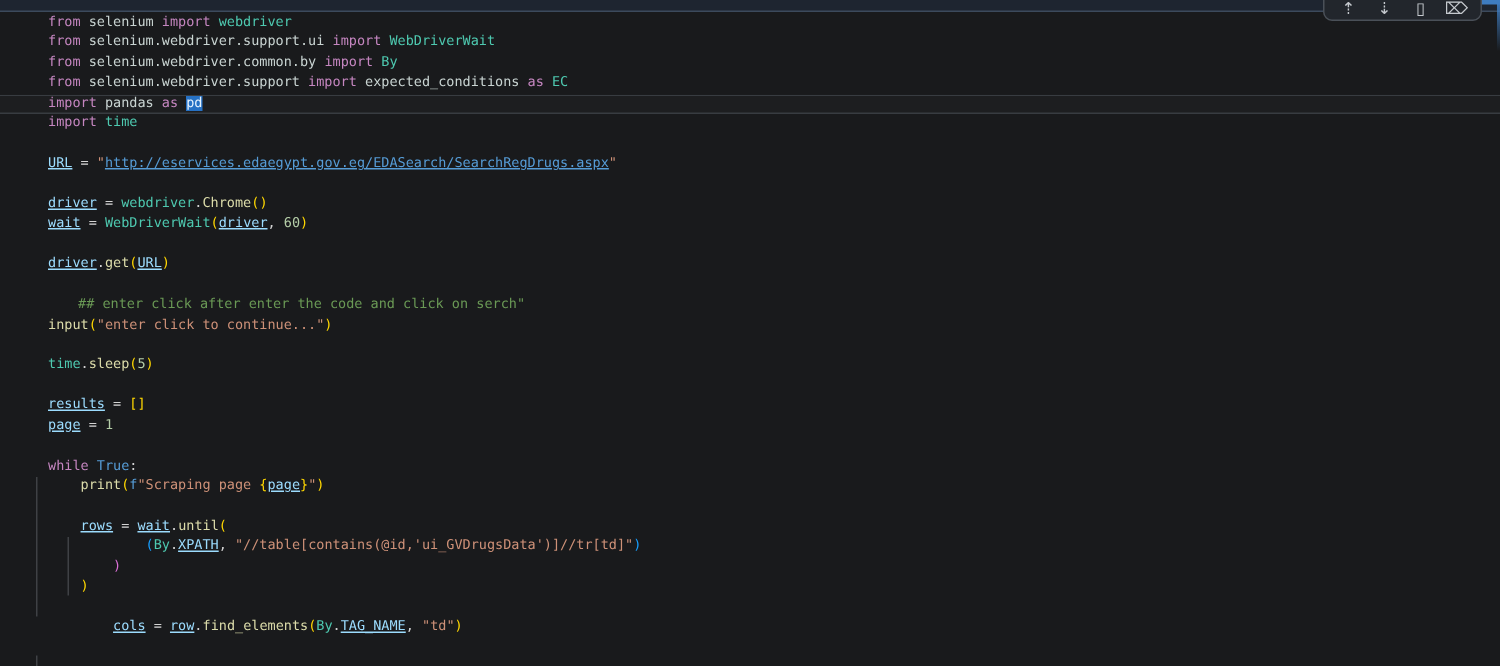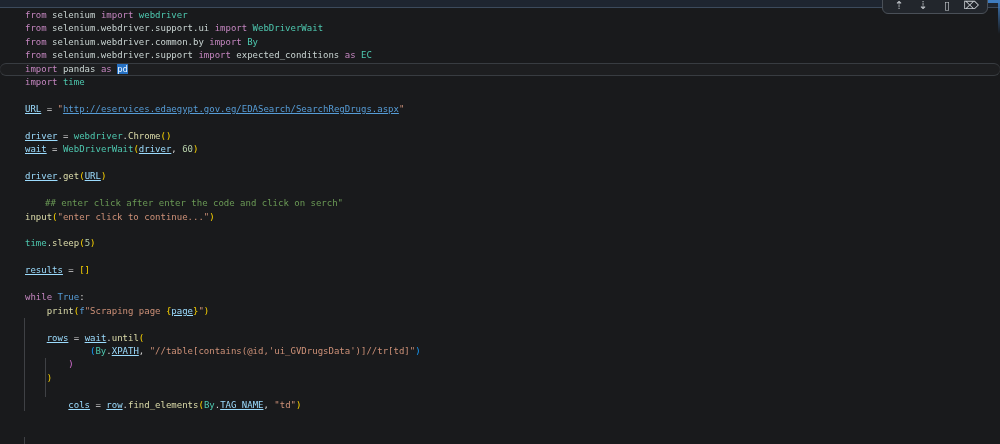--- a/index.html
+++ b/index.html
@@ -34,25 +34,24 @@
     background:transparent;border:none;padding:0 0 1px 0;margin:0;
     color:var(--icon,#c5c9ce);font-size:11px;line-height:11px;cursor:pointer;
     font-family:"DejaVu Sans",sans-serif;
   }
 
   
   .code{
     position:absolute;top:9px;left:0;right:0;
     font-size:9px;line-height:13.45px;
   }
-  .line{height:13.45px;padding-left:25px;white-space:pre;color:var(--fg,#d4d4d4);}
+  .line{height:13.45px;padding-left:32px;white-space:pre;color:var(--fg,#d4d4d4);}
   .line.current{
     background:rgba(255,255,255,0.018);
     box-shadow:inset 0 1px 0 rgba(140,152,164,.25), inset 0 -1px 0 rgba(140,152,164,.25);
-    border-radius:6px;
   }
 
   .tk-kw{color:var(--kw,#C586C0);}
   .tk-mod{color:var(--mod,#c9d4d2);}
   .tk-cls{color:var(--cls,#4EC9B0);}
   .tk-fn{color:var(--fn,#DCDCAA);}
   .tk-var{color:var(--var,#9CDCFE);text-decoration:underline;}
   .tk-str{color:var(--str,#CE9178);}
   .tk-cmt{color:var(--cmt,#6A9955);margin-left:20px;}
   .tk-num{color:var(--num,#B5CEA8);}
@@ -106,20 +105,21 @@
       <div class="line"><span class="tk-var">wait</span><span class="tk-op"> = </span><span class="tk-cls">WebDriverWait</span><span class="tk-b1">(</span><span class="tk-var">driver</span><span class="tk-txt">, </span><span class="tk-num">60</span><span class="tk-b1">)</span></div>
       <div class="line"></div>
       <div class="line"><span class="tk-var">driver</span><span class="tk-txt">.</span><span class="tk-fn">get</span><span class="tk-b1">(</span><span class="tk-var">URL</span><span class="tk-b1">)</span></div>
       <div class="line"></div>
       <div class="line"><span class="tk-cmt">## enter click after enter the code and click on serch"</span></div>
       <div class="line"><span class="tk-fn">input</span><span class="tk-b1">(</span><span class="tk-str">"enter click to continue..."</span><span class="tk-b1">)</span></div>
       <div class="line"></div>
       <div class="line"><span class="tk-cls">time</span><span class="tk-txt">.</span><span class="tk-fn">sleep</span><span class="tk-b1">(</span><span class="tk-num">5</span><span class="tk-b1">)</span></div>
       <div class="line"></div>
       <div class="line"><span class="tk-var">results</span><span class="tk-op"> = </span><span class="tk-b1">[]</span></div>
+      <div class="line"><span class="tk-var">page</span><span class="tk-op"> = </span><span class="tk-num">1</span></div>
       <div class="line"></div>
       <div class="line"><span class="tk-kw">while</span><span class="tk-txt"> </span><span class="tk-bool">True</span><span class="tk-txt">:</span></div>
       <div class="line"><span class="tk-txt">    </span><span class="tk-fn">print</span><span class="tk-b1">(</span><span class="tk-bool">f</span><span class="tk-str">"Scraping page </span><span class="tk-b1">{</span><span class="tk-var">page</span><span class="tk-b1">}</span><span class="tk-str">"</span><span class="tk-b1">)</span></div>
       <div class="line"></div>
       <div class="line"><span class="tk-txt">    </span><span class="tk-var">rows</span><span class="tk-op"> = </span><span class="tk-var">wait</span><span class="tk-txt">.</span><span class="tk-fn">until</span><span class="tk-b1">(</span></div>
       <div class="line"><span class="tk-txt">            </span><span class="tk-b3">(</span><span class="tk-cls">By</span><span class="tk-txt">.</span><span class="tk-var">XPATH</span><span class="tk-txt">, </span><span class="tk-str">"//table[contains(@id,'ui_GVDrugsData')]//tr[td]"</span><span class="tk-b3">)</span></div>
       <div class="line"><span class="tk-txt">        </span><span class="tk-b2">)</span></div>
       <div class="line"><span class="tk-txt">    </span><span class="tk-b1">)</span></div>
       <div class="line"></div>
       <div class="line"><span class="tk-txt">        </span><span class="tk-var">cols</span><span class="tk-op"> = </span><span class="tk-var">row</span><span class="tk-txt">.</span><span class="tk-fn">find_elements</span><span class="tk-b1">(</span><span class="tk-cls">By</span><span class="tk-txt">.</span><span class="tk-var">TAG_NAME</span><span class="tk-txt">, </span><span class="tk-str">"td"</span><span class="tk-b1">)</span></div>

